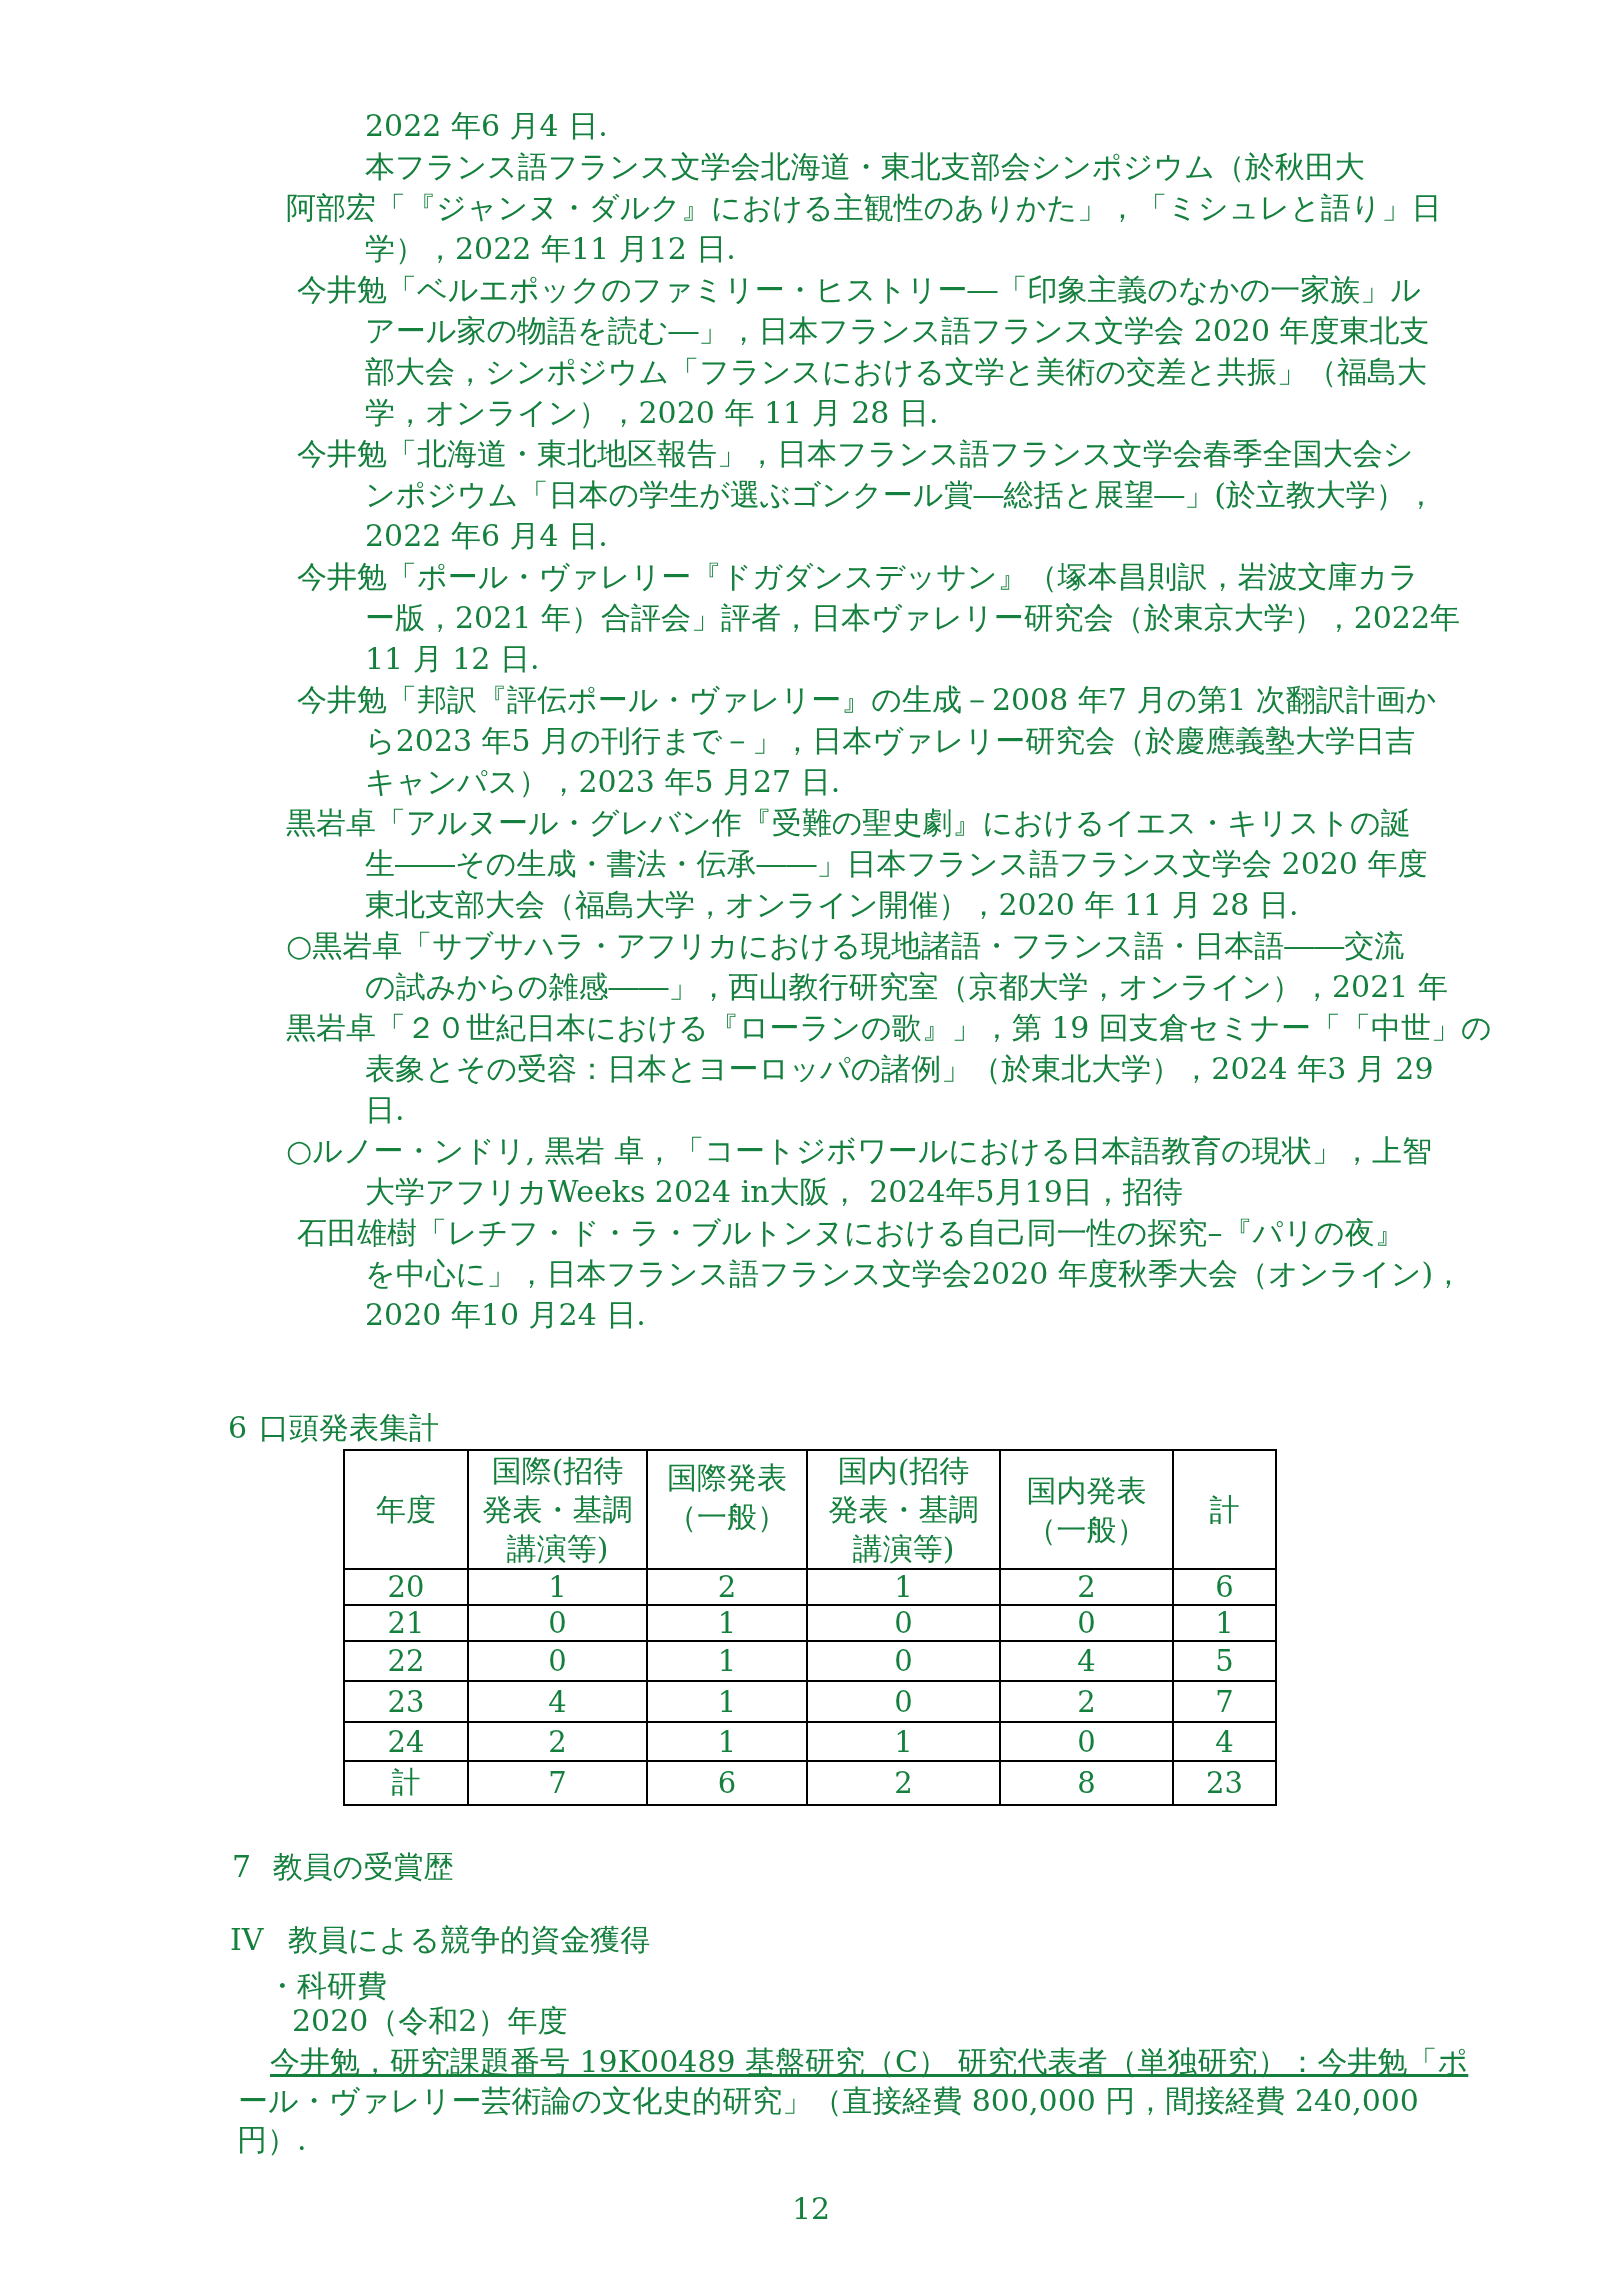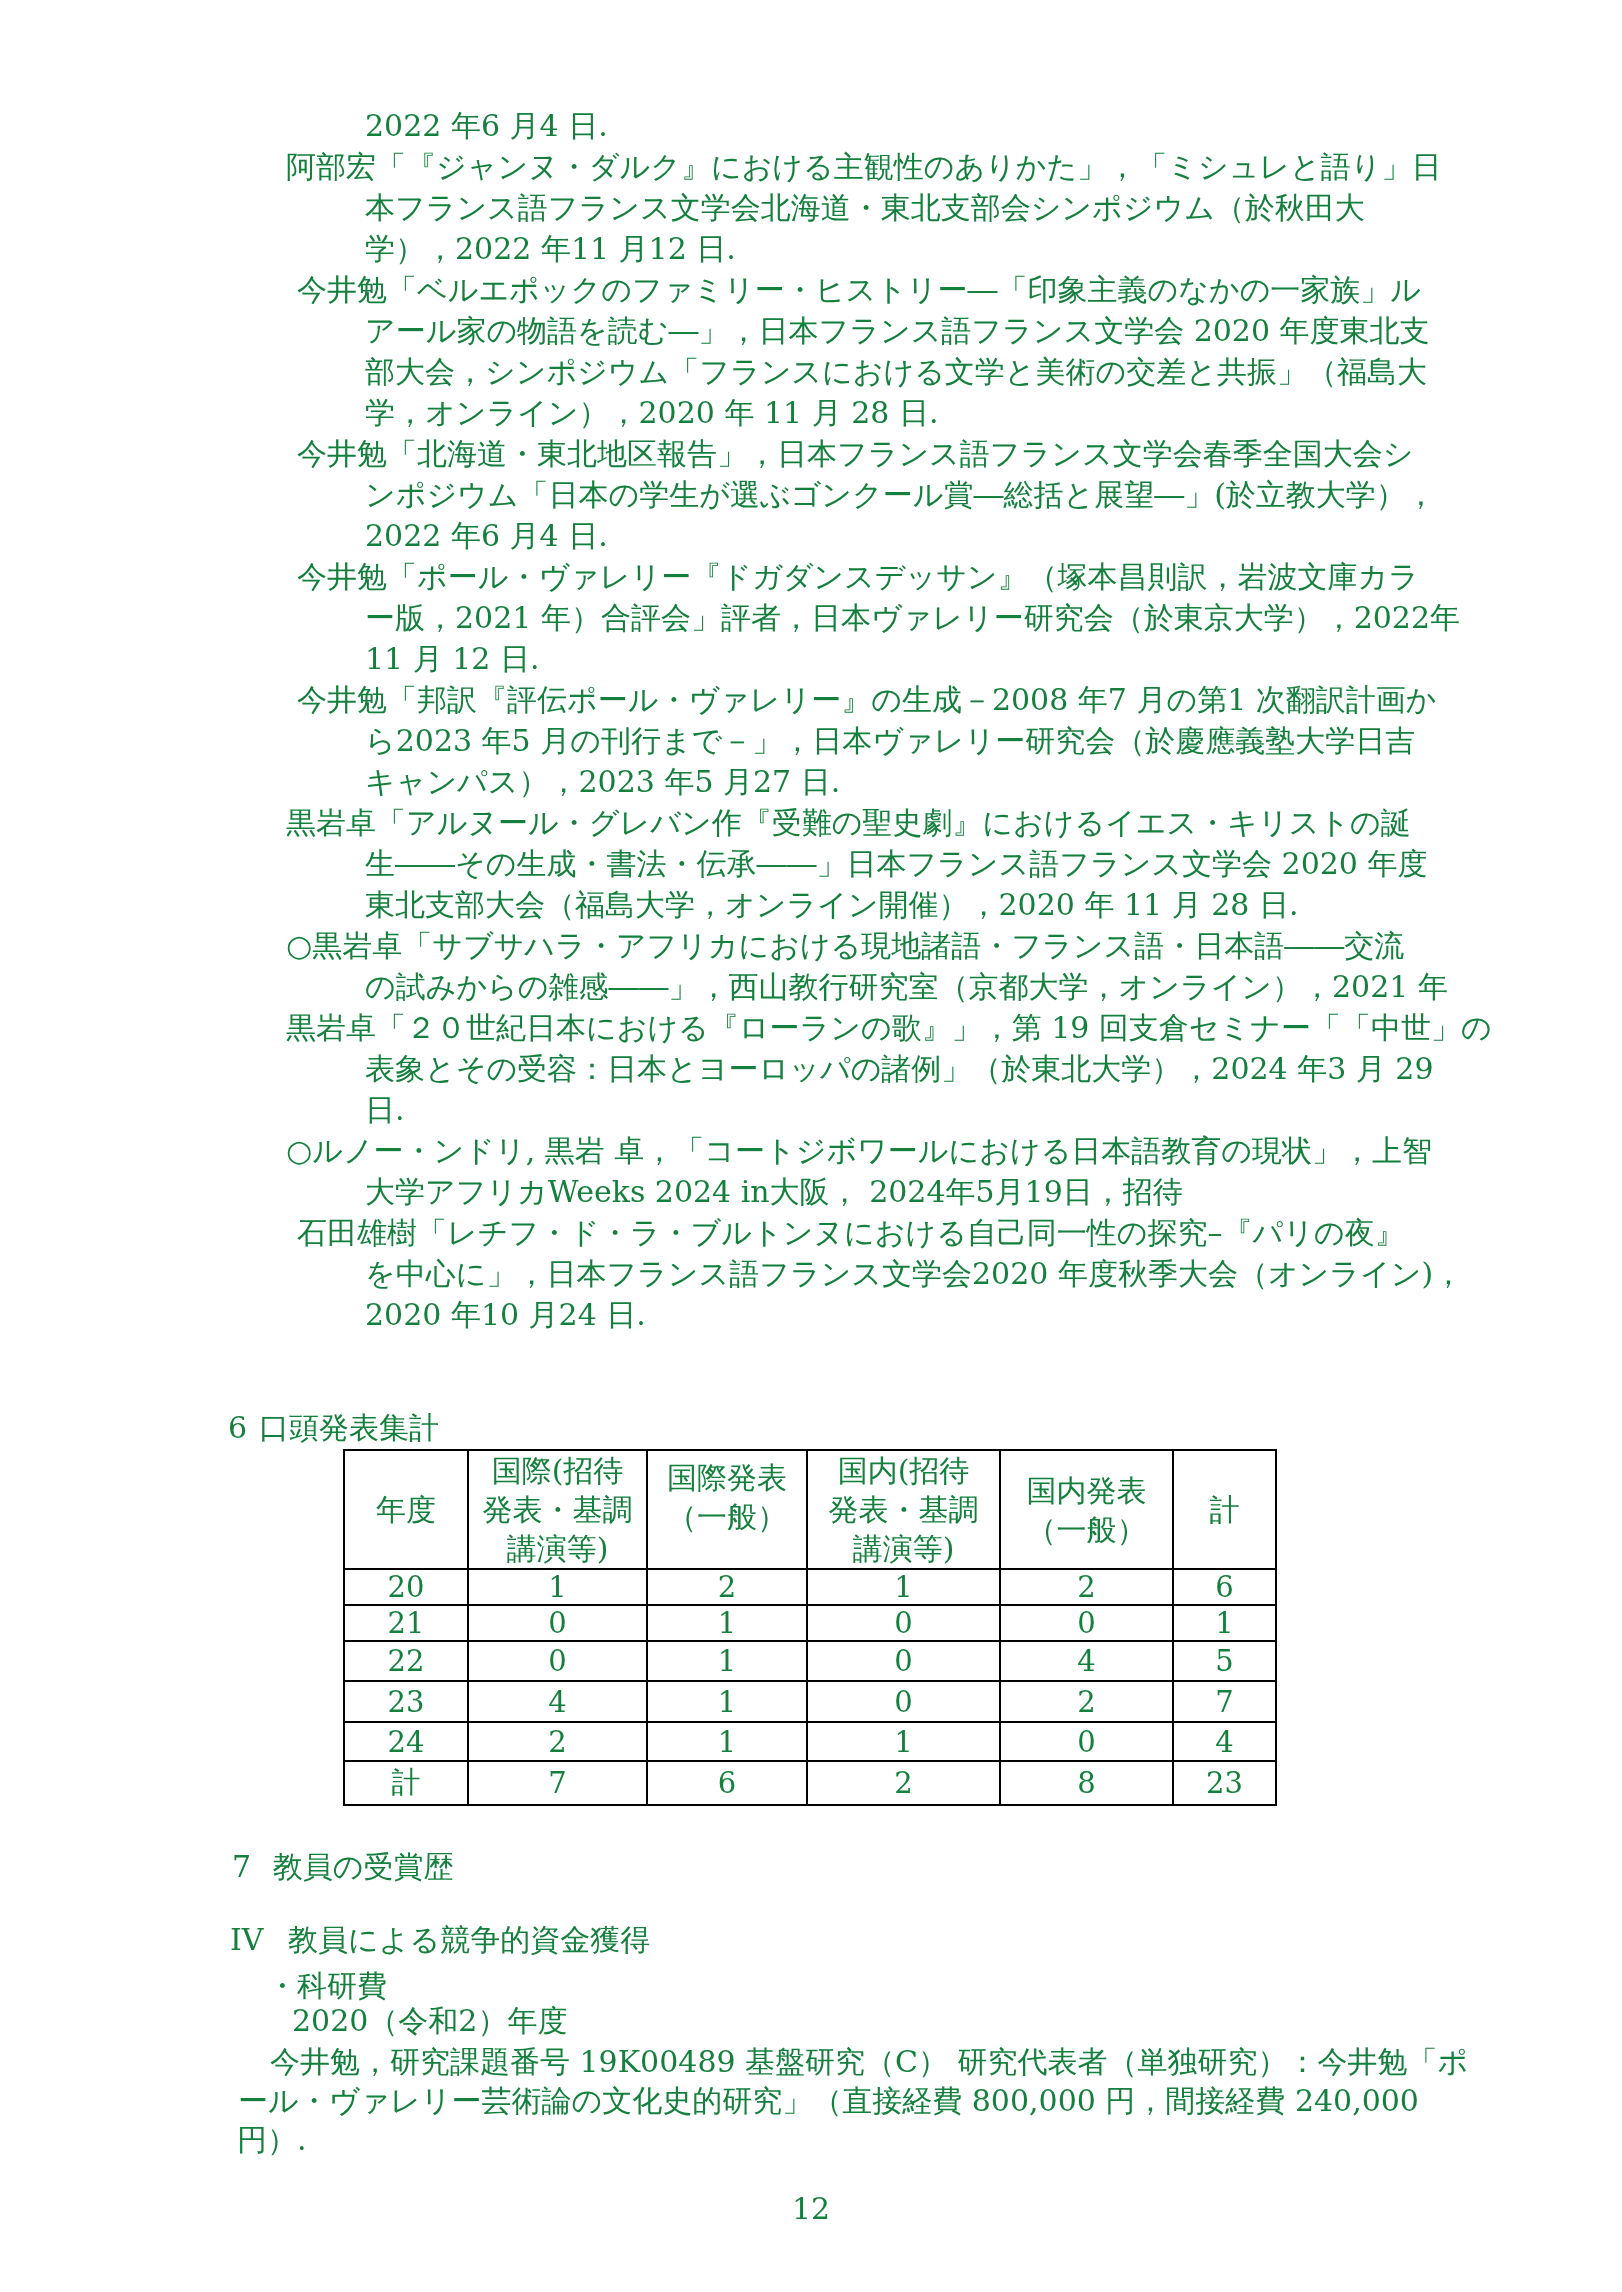--- a/index.html
+++ b/index.html
@@ -25,21 +25,21 @@
   .heading{position:absolute;font-size:30px;line-height:41px;white-space:nowrap;}
   #sec6{top:1407px;left:228px;}
   #sec6 .htext{margin-left:12px;}
   #sec7{top:1846px;left:232px;}
   #sec7 .htext{margin-left:21.6px;}
   #secIV{top:1919px;left:230px;}
   #secIV .htext{margin-left:24.5px;}
   #kaken-bullet{top:1965px;left:267px;}
   #fiscal-year{top:2000px;left:292px;}
   .kline{position:absolute;font-size:30px;line-height:41px;white-space:nowrap;}
-  #kline0{top:2041px;left:270px;}
+  #kline0{top:2041px;left:270px;text-decoration:underline;}
   #kline1{top:2080px;left:238px;}
   #kline2{top:2119px;left:237px;}
   
   .tablewrap{position:absolute;top:1449px;left:343px;}
   table{border-collapse:collapse;table-layout:fixed;border:2.9px solid #000;}
   col.w1{width:124px}col.w2{width:179px}col.w3{width:160px}
   col.w4{width:193px}col.w5{width:173px}col.w6{width:103px}
   th,td{
     border:2px solid #000;
     border-top-width:2.9px;border-bottom-width:2.9px;
@@ -58,22 +58,22 @@
     text-align:center;font-size:30px;line-height:41px;
   }
 </style>
 </head>
 <body>
 
 <div class="page">
 
   <div class="entries">
       <div class="line cont">2022 年6 月4 日.</div>
+      <div class="line cont">本フランス語フランス文学会北海道・東北支部会シンポジウム（於秋田大</div>
       <div class="line entry">阿部宏「『ジャンヌ・ダルク』における主観性のありかた」，「ミシュレと語り」日</div>
-      <div class="line cont">本フランス語フランス文学会北海道・東北支部会シンポジウム（於秋田大</div>
       <div class="line cont">学），2022 年11 月12 日.</div>
       <div class="line entry-sm">今井勉「ベルエポックのファミリー・ヒストリー―「印象主義のなかの一家族」ル</div>
       <div class="line cont">アール家の物語を読む―」，日本フランス語フランス文学会 2020 年度東北支</div>
       <div class="line cont">部大会，シンポジウム「フランスにおける文学と美術の交差と共振」（福島大</div>
       <div class="line cont">学，オンライン），2020 年 11 月 28 日.</div>
       <div class="line entry-sm">今井勉「北海道・東北地区報告」，日本フランス語フランス文学会春季全国大会シ</div>
       <div class="line cont">ンポジウム「日本の学生が選ぶゴンクール賞―総括と展望―」(於立教大学），</div>
       <div class="line cont">2022 年6 月4 日.</div>
       <div class="line entry-sm">今井勉「ポール・ヴァレリー『ドガダンスデッサン』（塚本昌則訳，岩波文庫カラ</div>
       <div class="line cont">ー版，2021 年）合評会」評者，日本ヴァレリー研究会（於東京大学），2022年</div>

